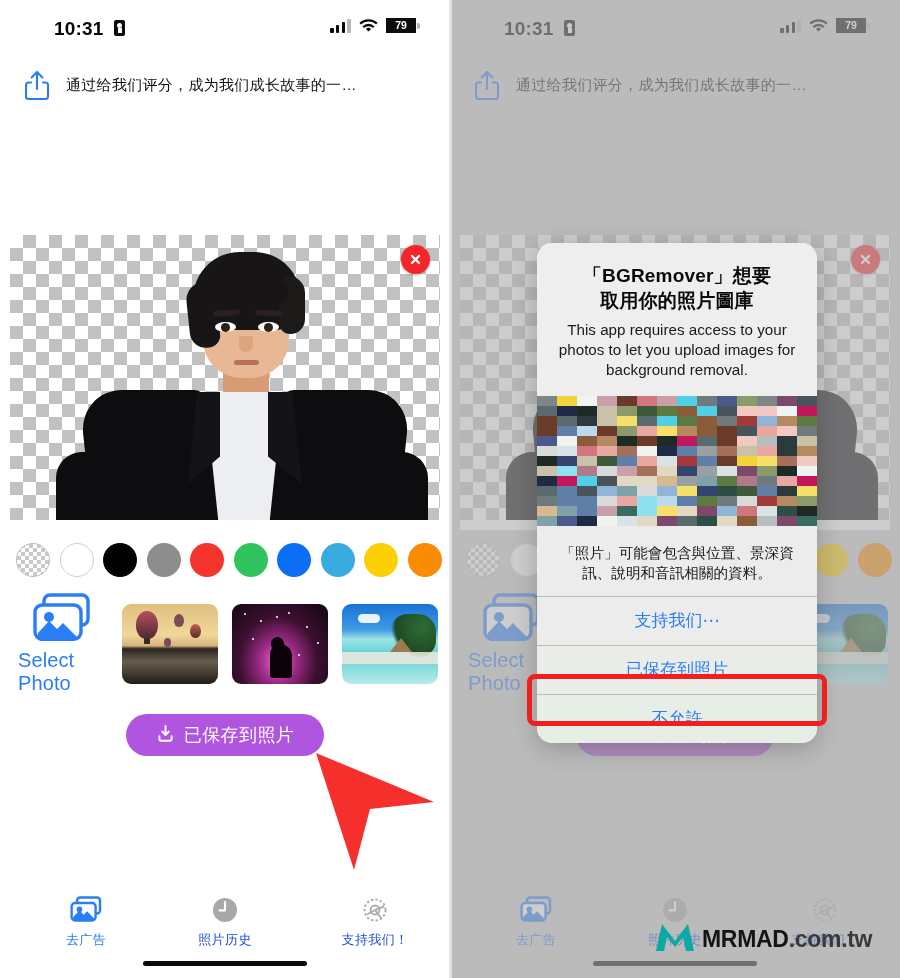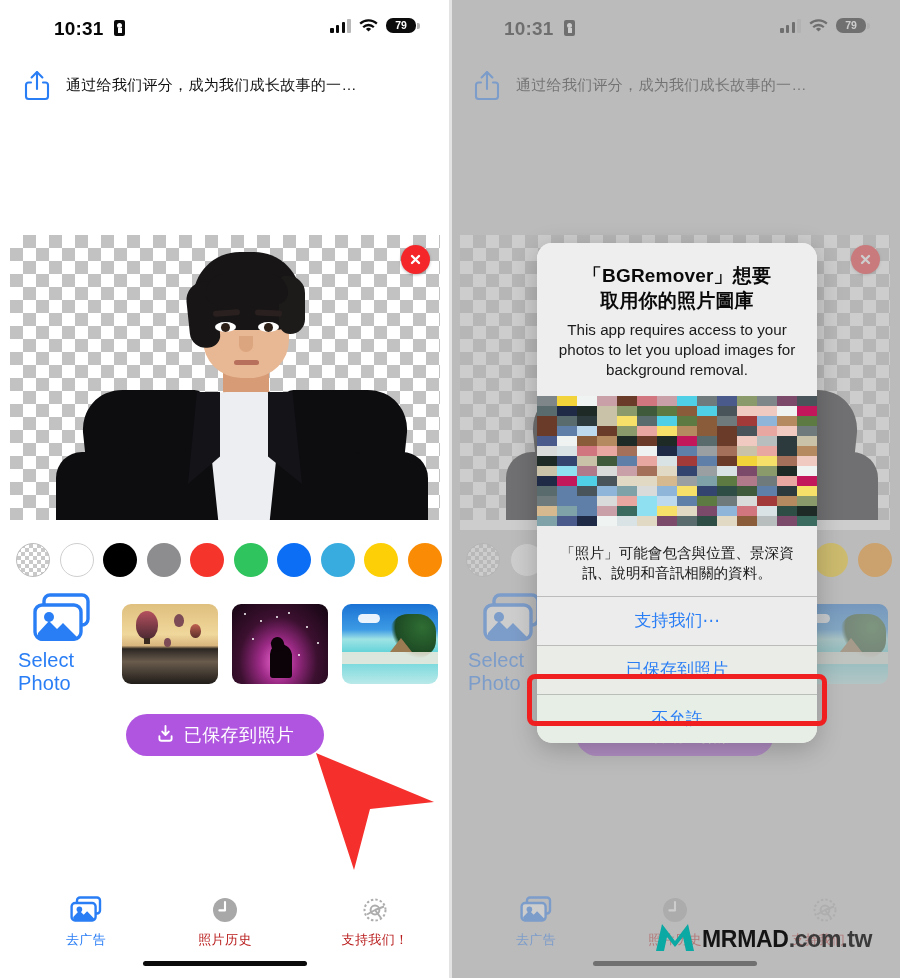--- a/index.html
+++ b/index.html
@@ -29,21 +29,21 @@
   }
   .sb-lock::before{ content:""; position:absolute; left:3px; top:2.5px; width:5px; height:5px; border-radius:50%; background:#fff;}
   .sb-lock::after{ content:""; position:absolute; left:3.5px; top:8px; width:4px; height:5px; background:#fff;}
   .sb-right { position:absolute; right:34px; top:18px; display:flex; align-items:center; gap:8px; }
   .bars { display:flex; align-items:flex-end; gap:2.2px; height:14px; }
   .bars i { display:block; width:3.6px; background:#0a0a0a; border-radius:1px; }
   .bars i:nth-child(1){height:4.5px;} .bars i:nth-child(2){height:7.5px;}
   .bars i:nth-child(3){height:10.5px;} .bars i:nth-child(4){height:13.5px; background:#b9b9b9;}
   .wifi { position:relative; width:19px; height:14px; }
   .wifi svg { position:absolute; left:0; top:0; }
-  .batt { position:relative; width:30px; height:15px; border-radius:7px; background:#0c0c0c; display:flex; align-items:center; justify-content:center; }
+  .batt { position:relative; width:30px; height:15px; border-radius:0; background:#0c0c0c; display:flex; align-items:center; justify-content:center; }
   .batt span { font-size:10.5px; font-weight:700; color:#fff; letter-spacing:-0.2px; line-height:1; }
   .batt::after { content:""; position:absolute; right:-3.5px; top:4.5px; width:2.5px; height:6px; border-radius:0 2px 2px 0; background:#b6b6b6; }
 
   
   .banner { position:absolute; top:62px; left:0; width:450px; height:46px; display:flex; align-items:center; }
   .share-icon { margin-left:22px; width:30px; height:32px; position:relative; flex:0 0 auto; }
   .banner-text {
     margin-left:14px; font-size:15px; color:#111; letter-spacing:0.3px;
     white-space:nowrap; overflow:hidden;
   }
@@ -165,21 +165,21 @@
   
   .arrow { position:absolute; left:300px; top:745px; width:150px; height:135px; z-index:20; pointer-events:none; }
 
   
   .tabbar { position:absolute; left:0; bottom:0; width:450px; height:96px; }
   .tab { position:absolute; top:14px; width:110px; display:flex; flex-direction:column; align-items:center; gap:5px; cursor:pointer; }
   .tab.t1 { left:31px; } .tab.t2 { left:170px; } .tab.t3 { left:320px; }
   .tab .ti { width:32px; height:30px; position:relative; }
   .tab .tl { font-size:13px; letter-spacing:0.4px; }
   .tab.active .tl { color:#2a7ef5; }
-  .tab .tl { color:#b91c1c; }
+  .tab .tl { color:#1d4ed8; }
   .home-ind { position:absolute; left:143px; bottom:12px; width:164px; height:5px; border-radius:3px; background:#0b0b0b; }
 
   
   .dialog {
     position:absolute; left:537px; top:243px; width:280px; border-radius:15px;
     overflow:hidden; z-index:50; box-shadow:0 6px 26px rgba(0,0,0,.22);
     background:#ebebeb;
   }
   .dlg-head { background:#eeeeee; padding:20px 16px 16px; text-align:center; }
   .dlg-title { font-size:19px; font-weight:700; color:#0a0a0a; line-height:1.33; letter-spacing:.2px; }

